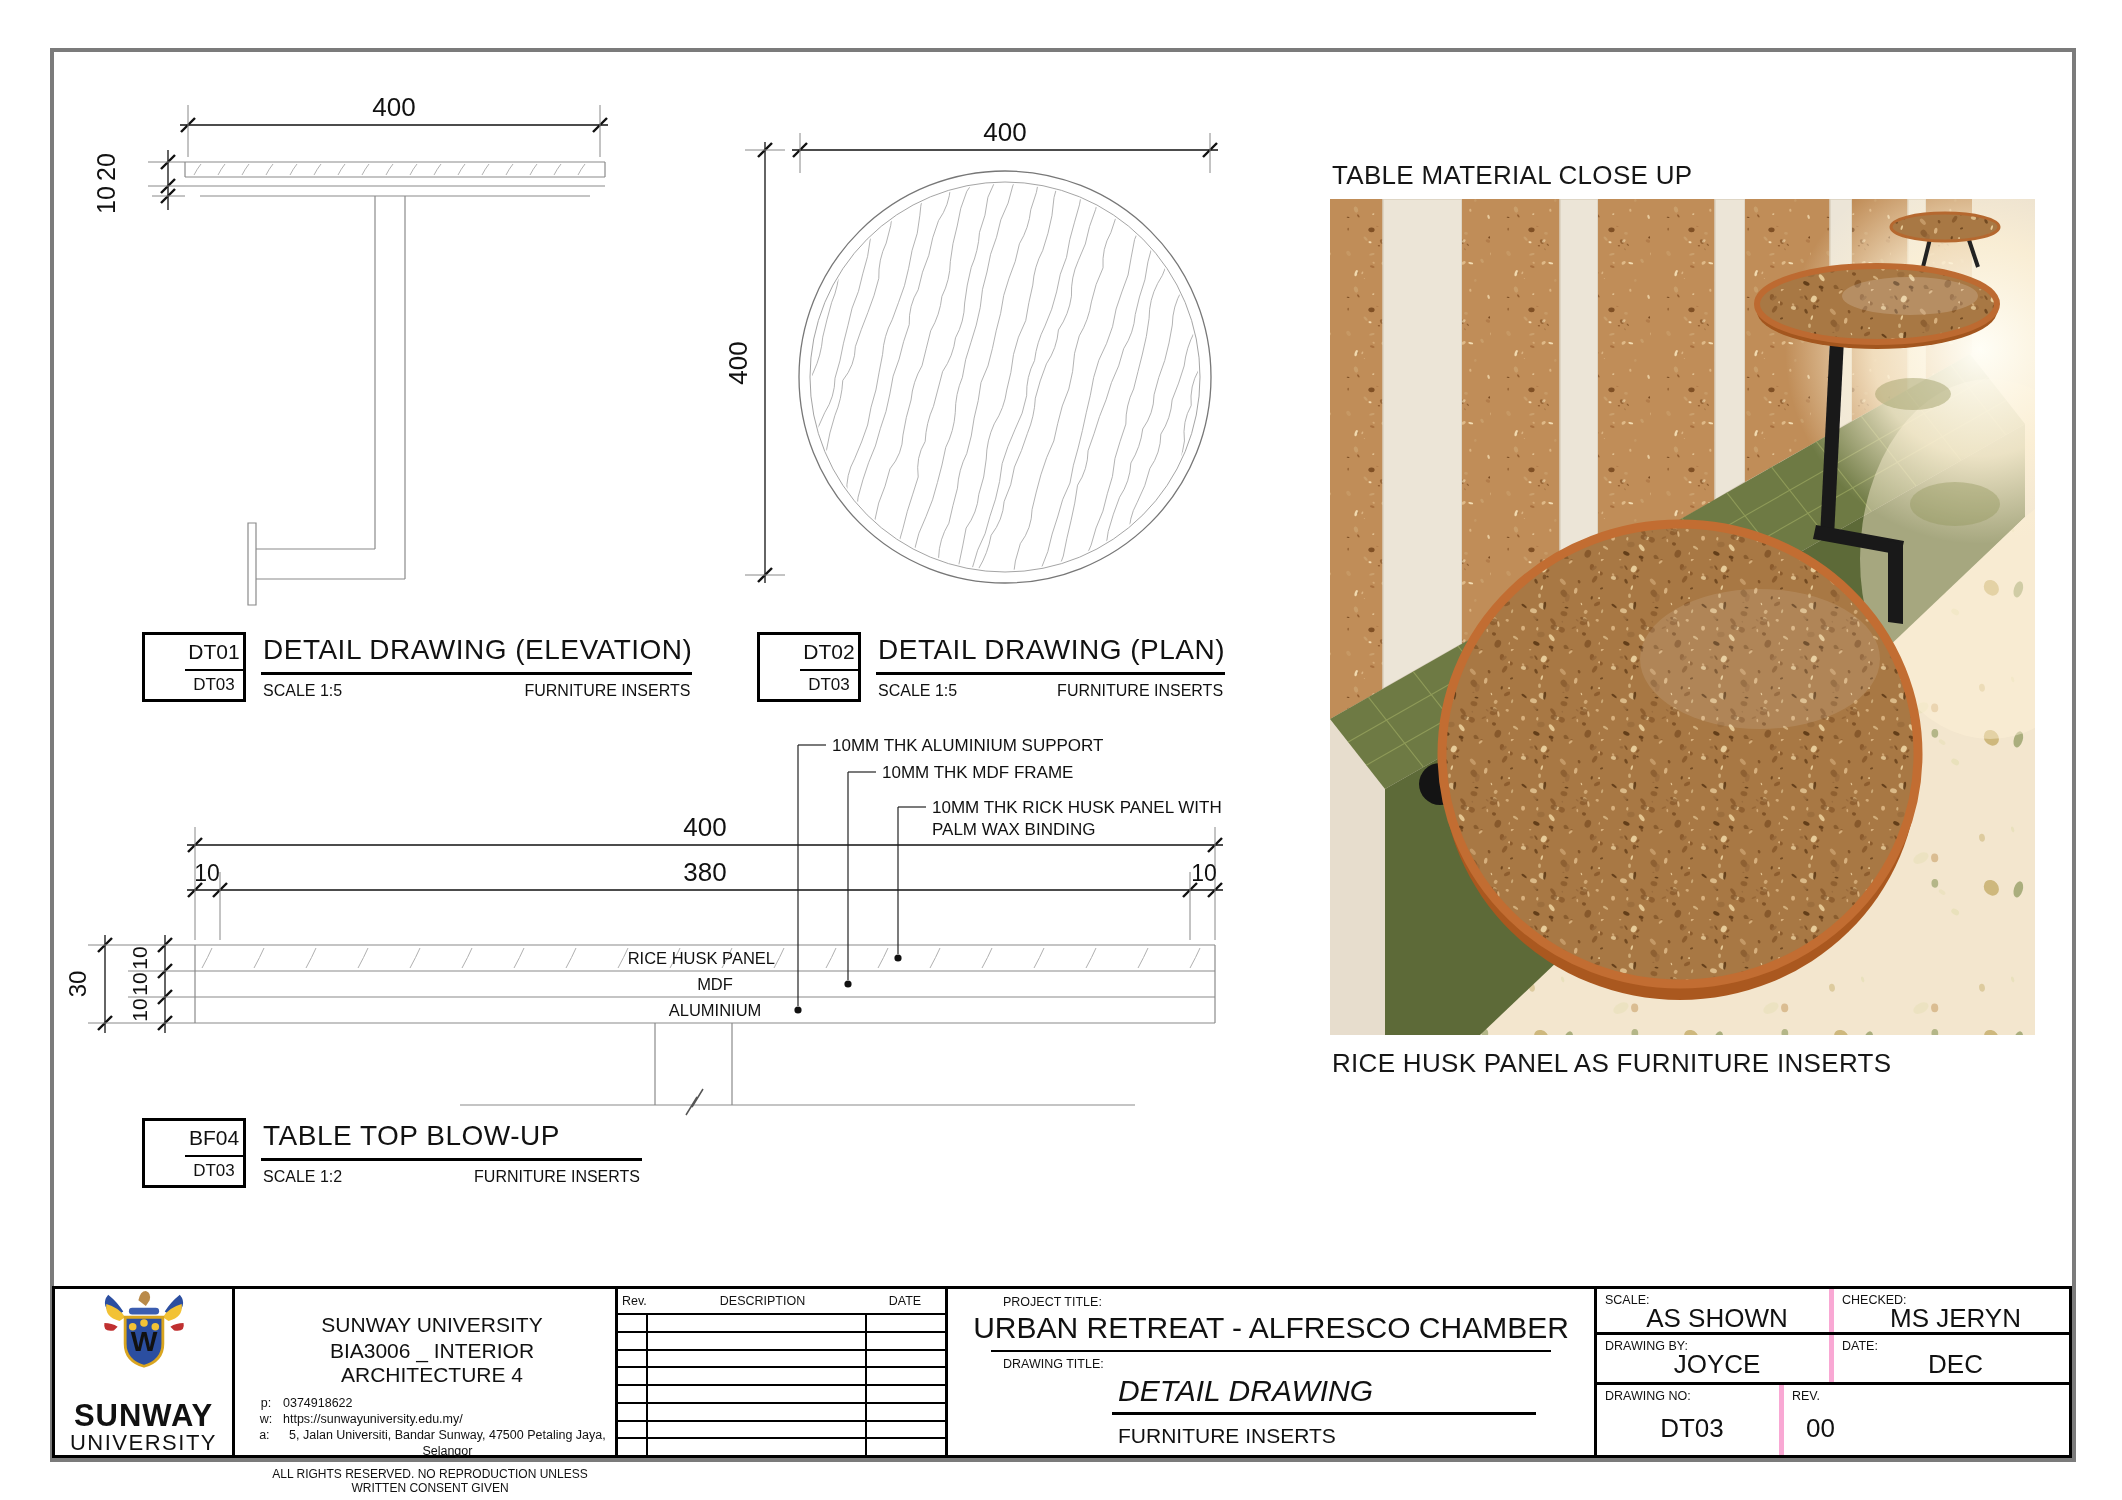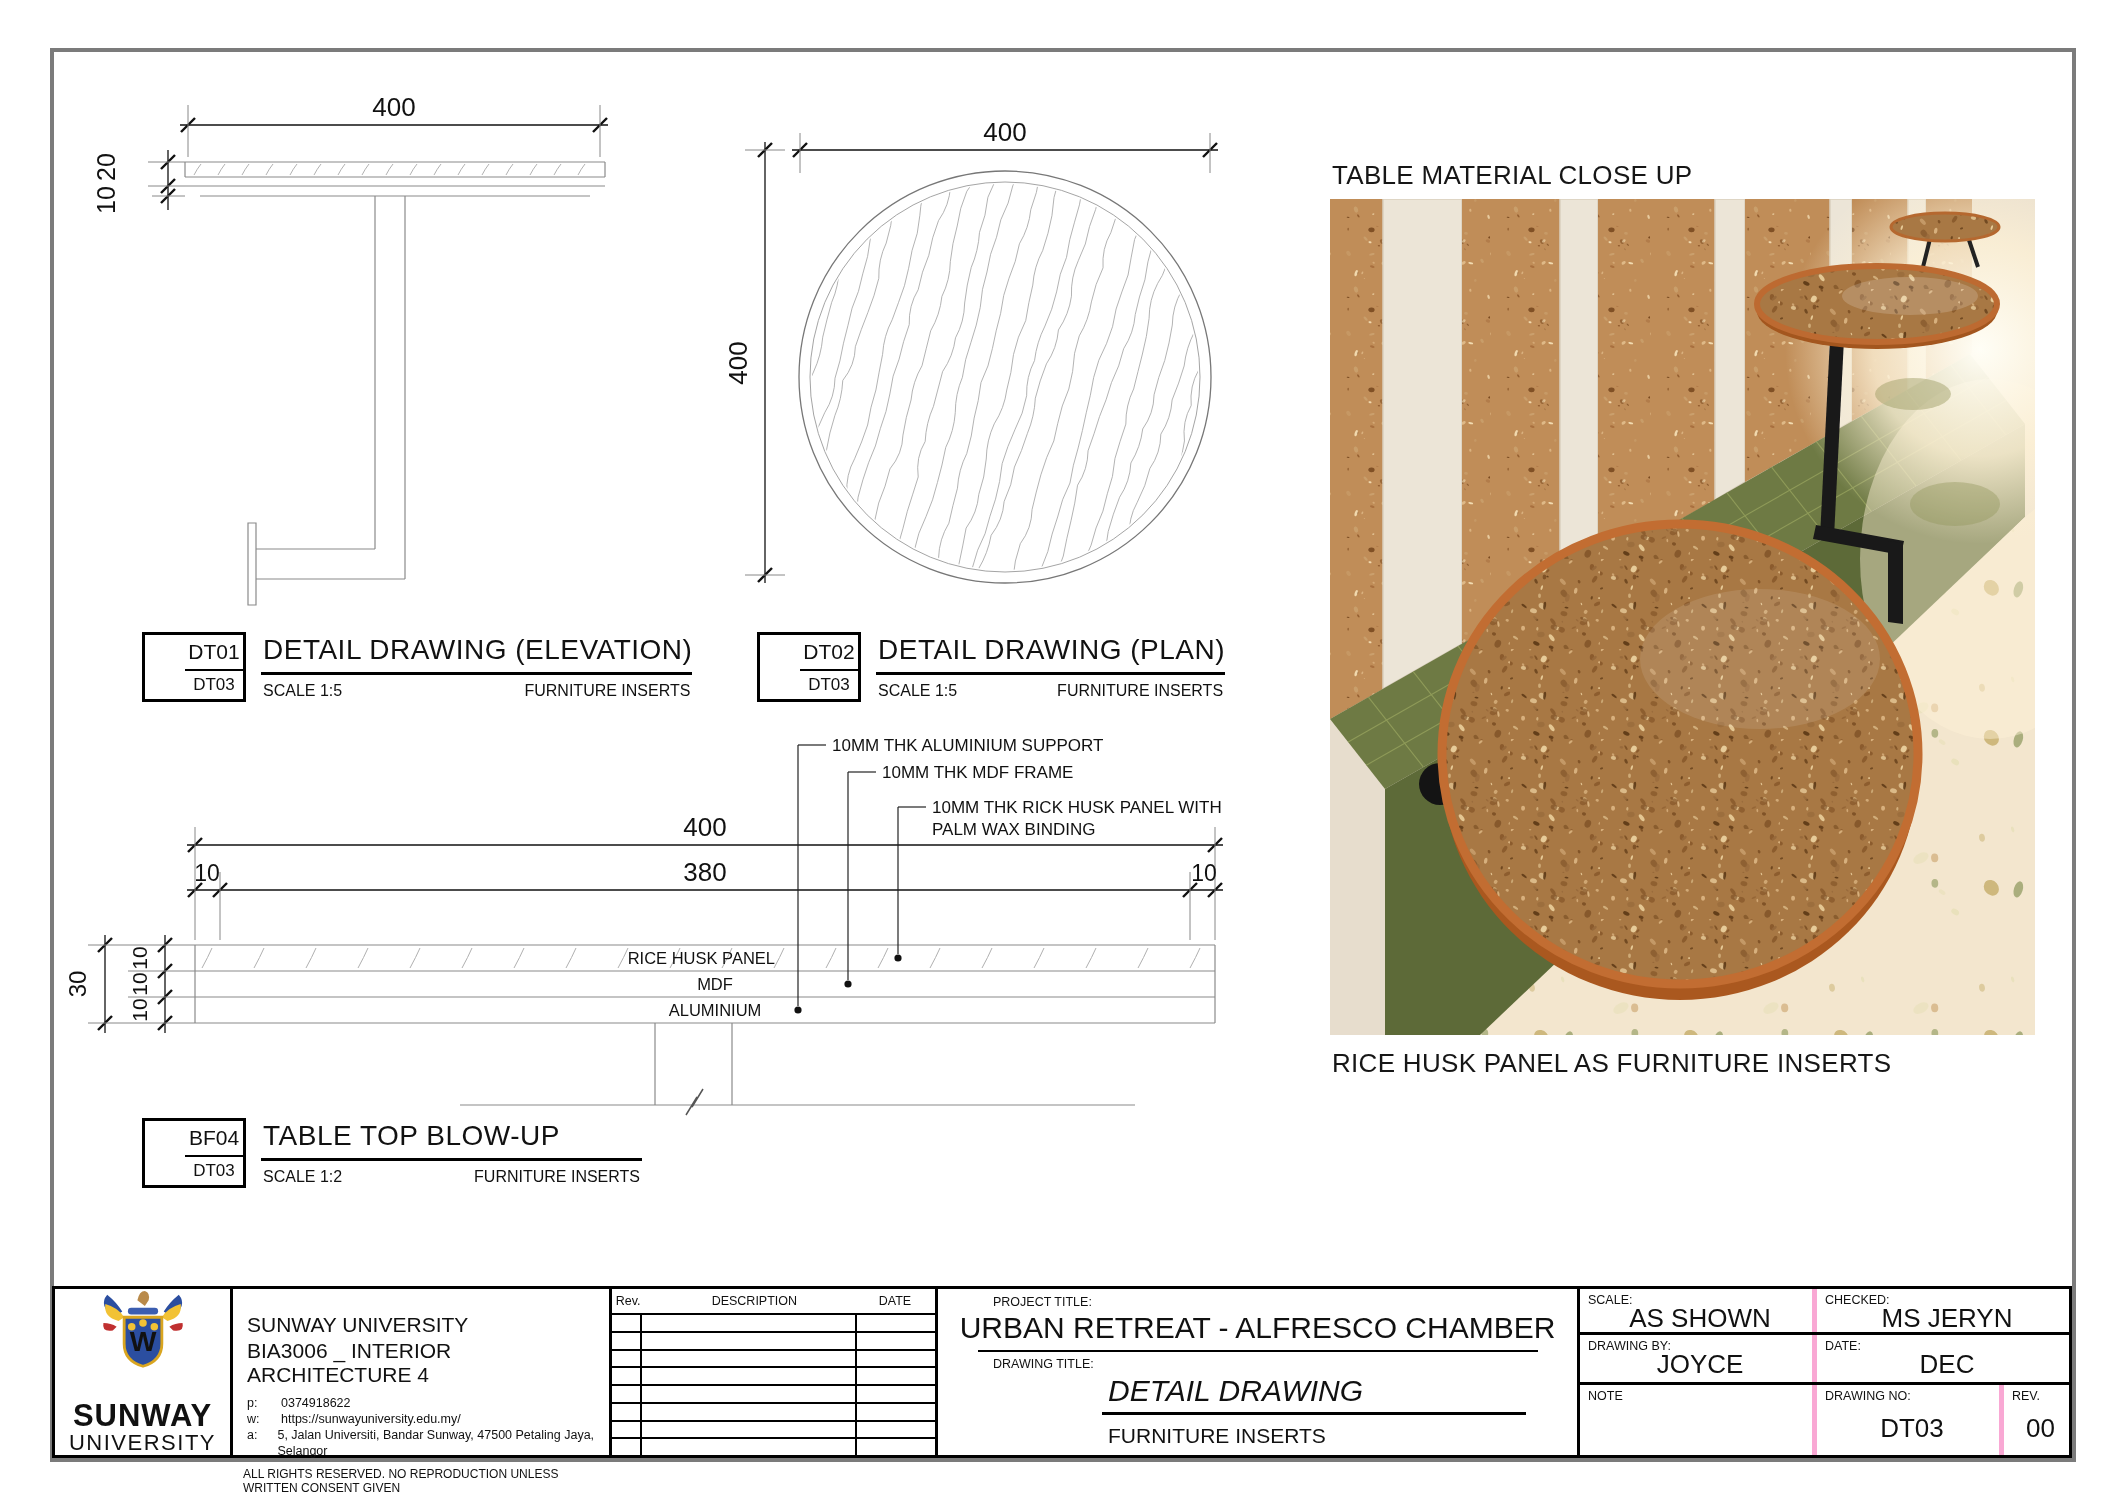--- a/index.html
+++ b/index.html
@@ -17,21 +17,21 @@
   .vl-row{display:flex;justify-content:space-between;font-size:16px;padding:7px 2px 0 2px;}
   
   .photo-heading,.photo-caption{position:absolute;font-size:26px;letter-spacing:.3px;color:#161616;white-space:nowrap;}
   .photo{position:absolute;left:1330px;top:199px;width:705px;height:836px;overflow:hidden;}
   
   .title-block{position:absolute;left:52px;top:1286px;width:2020px;height:172px;border:3px solid #000;box-sizing:border-box;display:flex;background:#fff;}
   .tb-cell{box-sizing:border-box;height:100%;}
   .tb-logo{width:180px;border-right:3px solid #000;display:flex;flex-direction:column;align-items:center;}
   .tb-logo-name{font-size:31px;font-weight:bold;letter-spacing:1px;line-height:30px;margin-top:14px;}
   .tb-logo-sub{font-size:22px;letter-spacing:1.5px;line-height:24px;}
-  .tb-info{width:383px;border-right:3px solid #000;position:relative;}
+  .tb-info{width:383px;border-right:3px solid #000;position:relative;text-align:center;}
   .tb-uni{font-size:21px;margin:24px 0 2px 14px;}
   .tb-course{font-size:21px;margin:0 0 8px 14px;}
   .tb-contact{display:flex;font-size:12.5px;margin-left:14px;line-height:16px;}
   .tb-contact .lbl{width:34px;}
   .tb-rights{font-size:12px;margin:8px 0 0 10px;}
   .tb-rev{width:330px;border-right:3px solid #000;display:flex;flex-direction:column;}
   .rev-head{height:24px;display:flex;align-items:center;border-bottom:2px solid #000;font-size:12.5px;flex:none;}
   .rev-head .c1{width:42px;padding-left:4px;box-sizing:border-box;}
   .rev-head .c2{flex:1;text-align:center;}
   .rev-head .c3{width:80px;text-align:center;}
@@ -697,23 +697,20 @@
         <div class="tbr-cell tbr-w1">
           <div class="tbr-label">DRAWING BY:</div>
           <div class="tbr-value">JOYCE</div>
         </div>
         <div class="tbr-cell tbr-w2">
           <div class="tbr-label">DATE:</div>
           <div class="tbr-value">DEC</div>
         </div>
       </div>
       <div class="tbr-row">
-        <div class="tbr-cell tbr-w1">
-          <div class="tbr-label">NOTE</div>
-        </div>
         <div class="tbr-cell tbr-w3">
           <div class="tbr-label">DRAWING NO:</div>
           <div class="tbr-value-lg">DT03</div>
         </div>
         <div class="tbr-cell tbr-w4">
           <div class="tbr-label">REV.</div>
           <div class="tbr-value-lg">00</div>
         </div>
       </div>
     </div>

